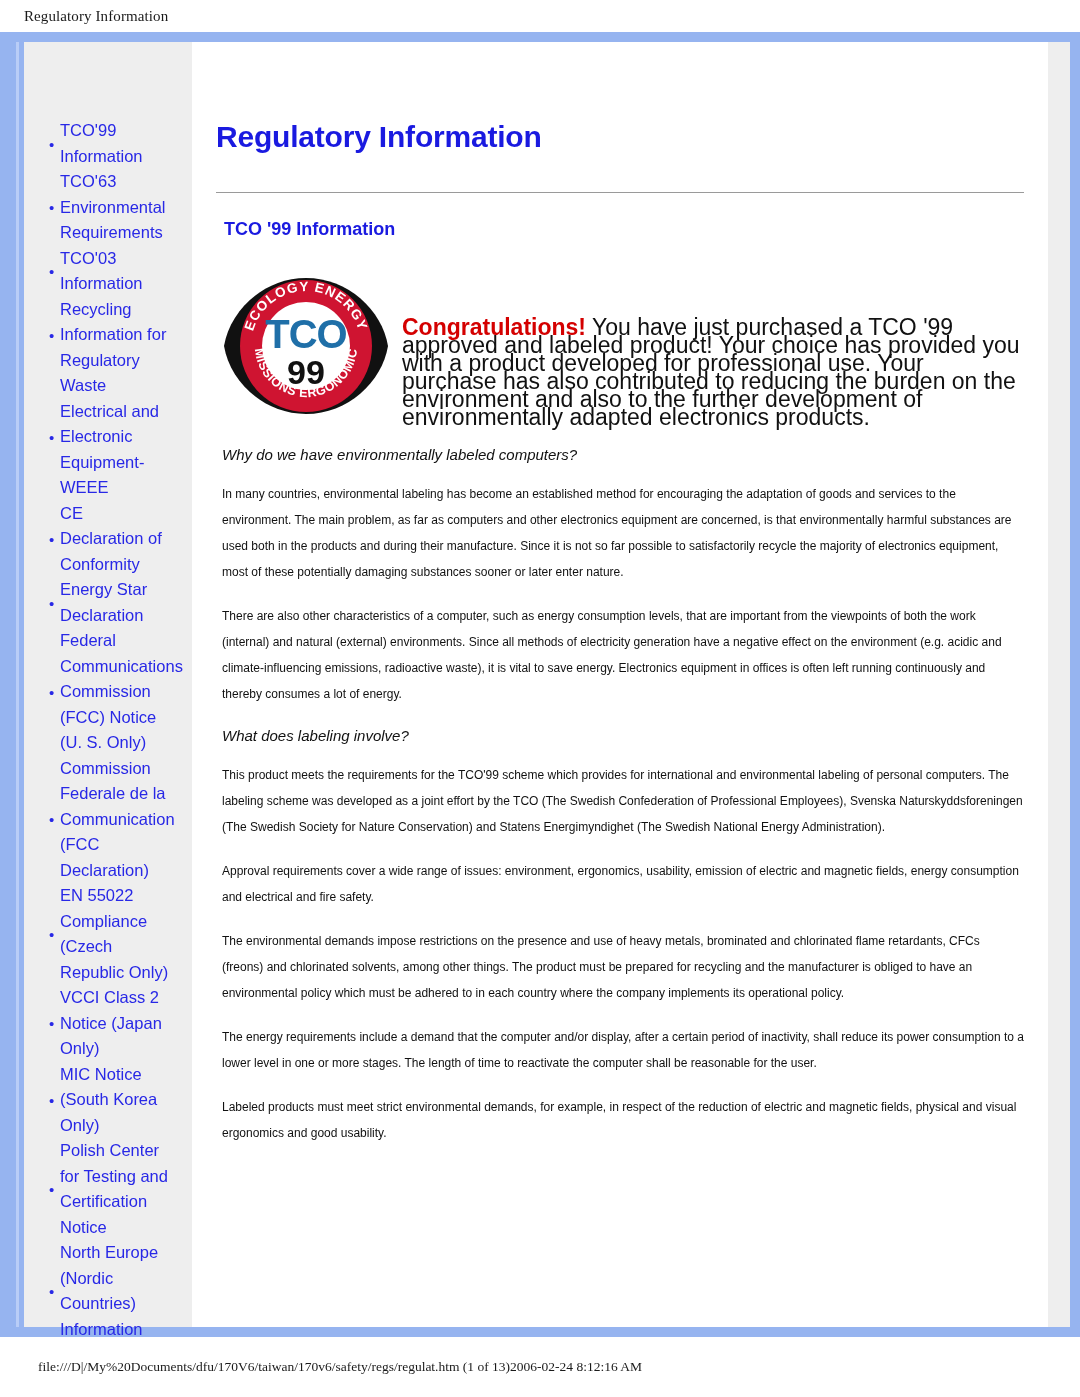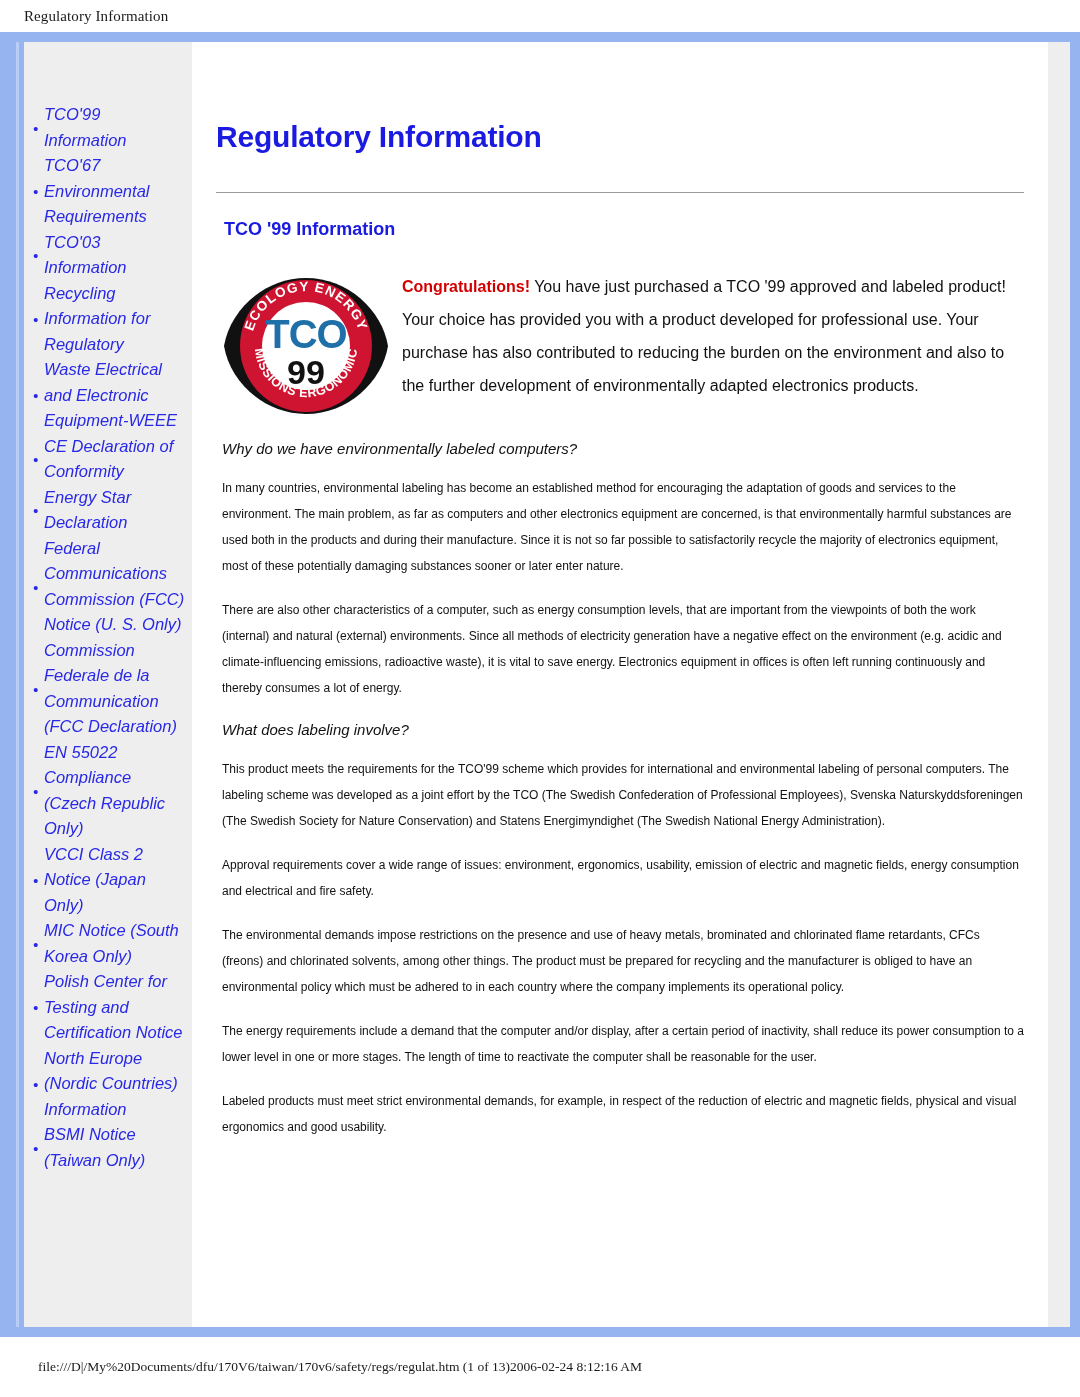--- a/index.html
+++ b/index.html
@@ -61,23 +61,22 @@
   
   .sidebar {
     width: 168px;
     flex: 0 0 168px;
     background: #eeeeee;
     padding: 60px 6px 20px 6px;
     box-sizing: border-box;
   }
   .nav-list {
     list-style: none;
-    margin: 0;
+    margin: 16px;
     padding: 0 0 0 14px;
-    font-style: italic;
   }
   .nav-item {
     position: relative;
     color: #2828e6;
     font-size: 16.5px;
     line-height: 25.5px;
     margin: 0;
     padding: 0;
     cursor: pointer;
   }
@@ -130,24 +129,25 @@
     align-items: flex-start;
     margin-top: 26px;
   }
   .logo-wrap {
     flex: 0 0 180px;
     padding-left: 6px;
     padding-top: 6px;
   }
   .intro-text {
     flex: 1 1 auto;
-    font-size: 16px;
-    line-height: 33px;
+    font-size: 23px;
+    line-height: 18px;
     color: #111111;
     padding-top: 4px;
+    margin-top: 48px;
   }
   .congrats {
     color: #d40000;
     font-weight: bold;
   }
 
   h3.subhead {
     font-size: 15px;
     font-style: italic;
     font-weight: normal;
@@ -191,21 +191,21 @@
   <span class="page-header-title">Regulatory Information</span>
 </div>
 
 <div class="frame">
   <div class="frame-inner">
     <div class="accent-line"></div>
 
     <nav class="sidebar">
       <ul class="nav-list">
         <li class="nav-item">TCO'99 Information</li>
-        <li class="nav-item">TCO'67 Environmental Requirements</li>
+        <li class="nav-item">TCO'63 Environmental Requirements</li>
         <li class="nav-item">TCO'03 Information</li>
         <li class="nav-item">Recycling Information for Regulatory</li>
         <li class="nav-item">Waste Electrical and Electronic Equipment-WEEE</li>
         <li class="nav-item">CE Declaration of Conformity</li>
         <li class="nav-item">Energy Star Declaration</li>
         <li class="nav-item">Federal Communications Commission (FCC) Notice (U. S. Only)</li>
         <li class="nav-item">Commission Federale de la Communication (FCC Declaration)</li>
         <li class="nav-item">EN 55022 Compliance (Czech Republic Only)</li>
         <li class="nav-item">VCCI Class 2 Notice (Japan Only)</li>
         <li class="nav-item">MIC Notice (South Korea Only)</li>

